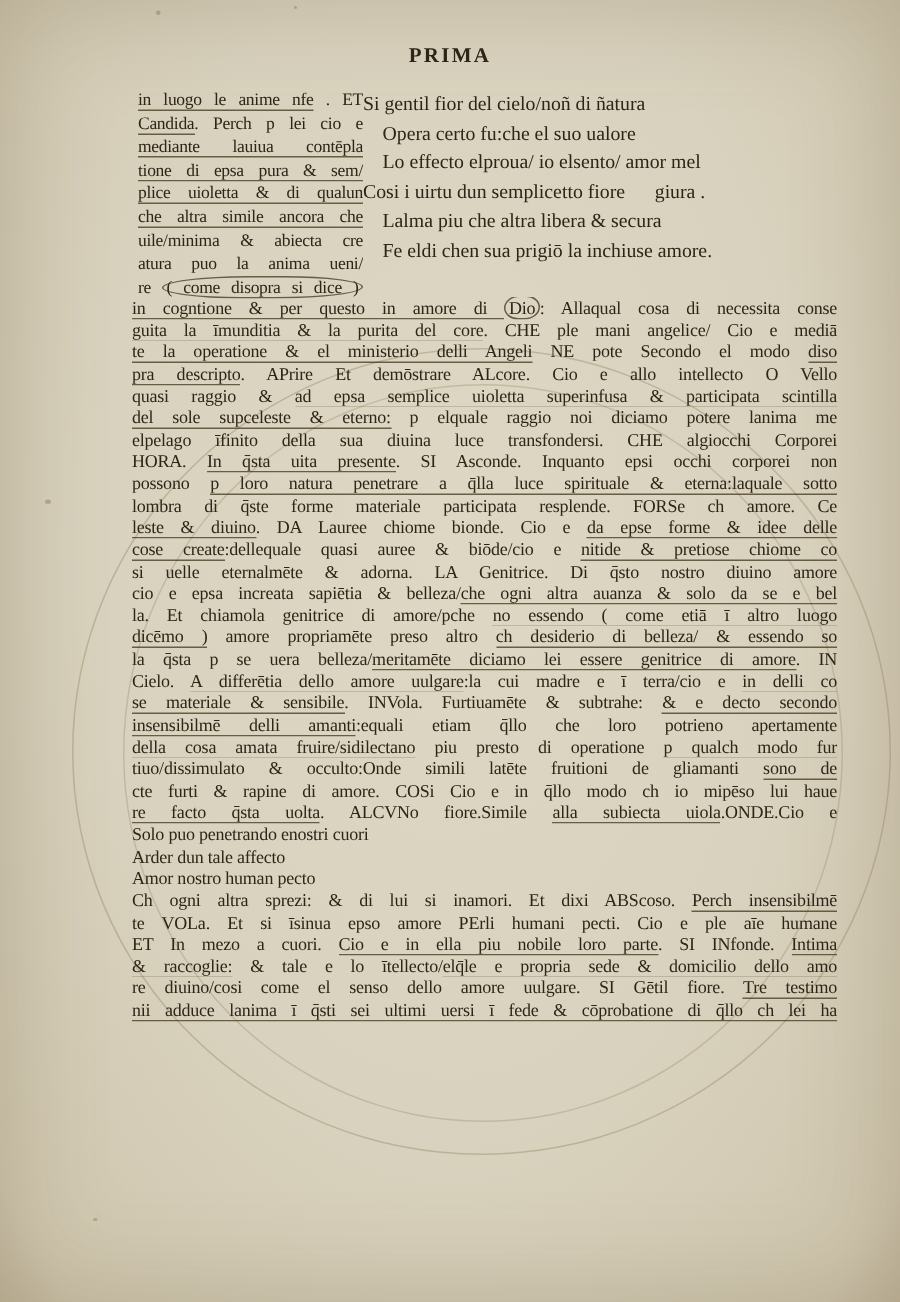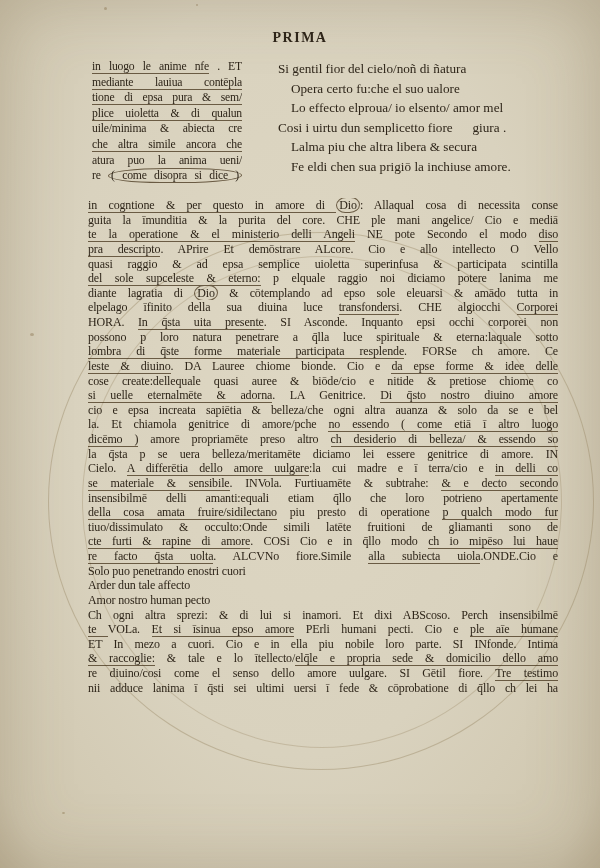--- a/index.html
+++ b/index.html
@@ -23,21 +23,21 @@
   .wm-inner{left:82px;top:256px;width:478px;height:490px;border-color:rgba(145,125,90,0.30);}
   .spot{position:absolute;border-radius:50%;background:rgba(120,95,55,0.35);}
   .header{
     position:absolute;top:30px;left:0;width:600px;
     text-align:center;font-size:14px;font-weight:bold;
     letter-spacing:1.5px;
   }
   .top-row{position:absolute;top:59px;left:92px;display:flex;align-items:flex-start;}
   .leftcol{width:150px;font-size:11.7px;line-height:15.6px;letter-spacing:-0.2px;}
   .leftcol .tline{text-align:justify;text-align-last:justify;height:15.6px;overflow:hidden;}
-  .poem{margin-left:36px;width:300px;font-size:13.2px;line-height:19.6px;white-space:pre;}
+  .poem{width:300px;font-size:13.2px;line-height:19.6px;white-space:pre;}
   .poem .ind{padding-left:13px;}
   .main{position:absolute;top:198px;left:88px;width:470px;font-size:12px;line-height:14.64px;letter-spacing:-0.15px;}
   .main .tline{text-align:justify;text-align-last:justify;height:14.64px;overflow:hidden;}
   .main .short{text-align-last:left;}
   .u{border-bottom:1.4px solid rgba(62,44,20,0.72);}
   .bx{border:1.3px solid rgba(62,44,20,0.72);border-radius:50% 45% 50% 45% / 60% 55% 60% 55%;padding:0 2px;}
 </style>
 </head>
 <body>
 
@@ -47,39 +47,39 @@
   <div class="spot" style="left:104px;top:7px;width:3px;height:3px;"></div>
   <div class="spot" style="left:196px;top:4px;width:2px;height:2px;"></div>
   <div class="spot" style="left:30px;top:333px;width:4px;height:3px;"></div>
   <div class="spot" style="left:62px;top:812px;width:3px;height:2px;"></div>
 
   <div class="header">PRIMA</div>
 
   <div class="top-row">
     <div class="leftcol">
         <div class="tline"><span class="u">in luogo le anime nfe</span><span> . ET</span></div>
+        <div class="tline"><span class="u">Candida</span><span>. Perch p lei cio e</span></div>
         <div class="tline"><span class="u">mediante lauiua contēpla</span></div>
         <div class="tline"><span class="u">tione di epsa pura &amp; sem/</span></div>
         <div class="tline"><span class="u">plice uioletta &amp; di qualun</span></div>
+        <div class="tline"><span class="u">che altra simile ancora che</span></div>
         <div class="tline"><span>uile/minima &amp; abiecta cre</span></div>
-        <div class="tline"><span class="u">che altra simile ancora che</span></div>
         <div class="tline"><span>atura puo la anima ueni/</span></div>
         <div class="tline"><span>re </span><span class="bx">( come disopra si dice )</span></div>
       </div>
     <div class="poem"><div class="tline"><span>Si gentil fior del cielo/noñ di ñatura</span></div><div class="tline ind"><span>Opera certo fu:che el suo ualore</span></div><div class="tline ind"><span>Lo effecto elproua/ io elsento/ amor mel</span></div><div class="tline"><span>Cosi i uirtu dun semplicetto fiore      giura .</span></div><div class="tline ind"><span>Lalma piu che altra libera &amp; secura</span></div><div class="tline ind"><span>Fe eldi chen sua prigiō la inchiuse amore.</span></div></div>
   </div>
 
   <div class="main">
       <div class="tline"><span class="u">in cogntione &amp; per questo in amore di </span><span class="bx">Dio</span><span>: Allaqual cosa di necessita conse</span></div>
       <div class="tline"><span class="u">guita la īmunditia &amp; la purita del core</span><span>. CHE ple mani angelice/ Cio e mediā</span></div>
       <div class="tline"><span class="u">te la operatione &amp; el ministerio delli Angeli</span><span> NE pote Secondo el modo </span><span class="u">diso</span></div>
       <div class="tline"><span class="u">pra descripto</span><span>. APrire Et demōstrare ALcore. Cio e allo intellecto O Vello</span></div>
       <div class="tline"><span>quasi raggio &amp; </span><span class="u">ad epsa semplice uioletta superinfusa &amp; participata scintilla</span></div>
       <div class="tline"><span class="u">del sole supceleste &amp; eterno:</span><span> p elquale raggio noi diciamo potere lanima me</span></div>
-      <div class="tline"><span class="u">diante lagratia di </span><span class="bx">Dio</span><span> &amp; cōtemplando ad epso sole eleuarsi &amp; amādo tutta in</span></div>
       <div class="tline"><span>elpelago īfinito della sua diuina luce </span><span class="u">transfondersi</span><span>. CHE algiocchi </span><span class="u">Corporei</span></div>
       <div class="tline"><span>HORA. </span><span class="u">In q̄sta uita presente</span><span>. SI Asconde. Inquanto epsi occhi corporei non</span></div>
       <div class="tline"><span>possono </span><span class="u">p loro natura penetrare a q̄lla luce spirituale &amp; eterna:laquale sotto</span></div>
       <div class="tline"><span class="u">lombra di q̄ste forme materiale participata resplende</span><span>. FORSe ch amore. Ce</span></div>
       <div class="tline"><span class="u">leste &amp; diuino</span><span>. DA Lauree chiome bionde. Cio e </span><span class="u">da epse forme &amp; idee delle</span></div>
       <div class="tline"><span class="u">cose create</span><span>:dellequale quasi auree &amp; biōde/cio e </span><span class="u">nitide &amp; pretiose chiome co</span></div>
       <div class="tline"><span class="u">si uelle eternalmēte &amp; adorna</span><span>. LA Genitrice. </span><span class="u">Di q̄sto nostro diuino amore</span></div>
       <div class="tline"><span>cio e epsa increata sapiētia &amp; belleza/</span><span class="u">che ogni altra auanza &amp; solo da se e bel</span></div>
       <div class="tline"><span>la. Et chiamola genitrice di amore/pche </span><span class="u">no essendo ( come etiā ī altro luogo</span></div>
       <div class="tline"><span class="u">dicēmo )</span><span> amore propriamēte preso altro </span><span class="u">ch desiderio di belleza/ &amp; essendo so</span></div>

